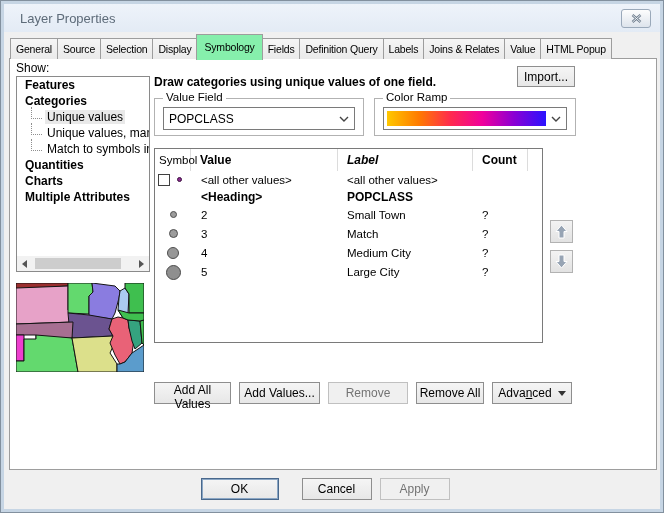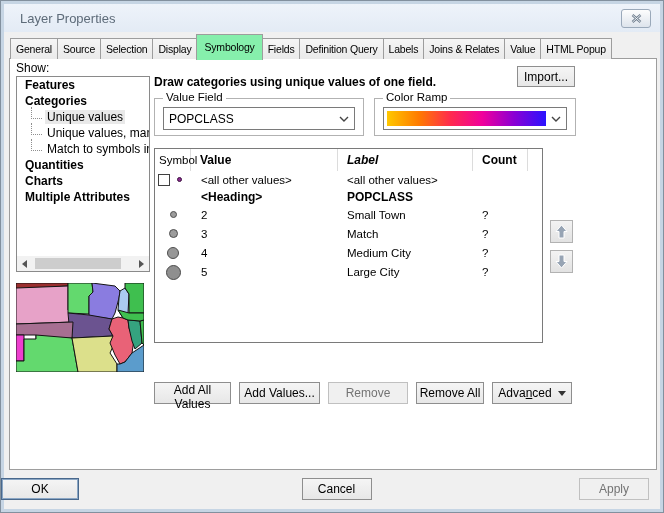--- a/index.html
+++ b/index.html
@@ -100,21 +100,21 @@
 
   
   .actions { position:absolute; left:144px; top:291px; display:flex; gap:8px;margin-top:32px; }
   .actions .btn { height:22px; }
   .dd-tri { display:inline-block; width:0; height:0; border-left:4px solid transparent;
             border-right:4px solid transparent; border-top:5px solid #333;
             margin-left:6px; vertical-align:middle; }
 
   
   .footer { position:absolute; left:0; right:0; bottom:3px; height:41px; display:flex;
-            justify-content:space-between; align-items:center; gap:8px; padding-right:14px; }
+            justify-content:center; align-items:center; gap:8px; padding-right:14px; }
   .footer .btn { height:22px; }
   .footer .btn.default { border:1px solid #49688c; box-shadow:inset 0 0 0 1px #8aa6c4; }
 </style>
 </head>
 <body>
 
 <div class="dialog">
 
   <div class="titlebar">
     <span class="title">Layer Properties</span>

